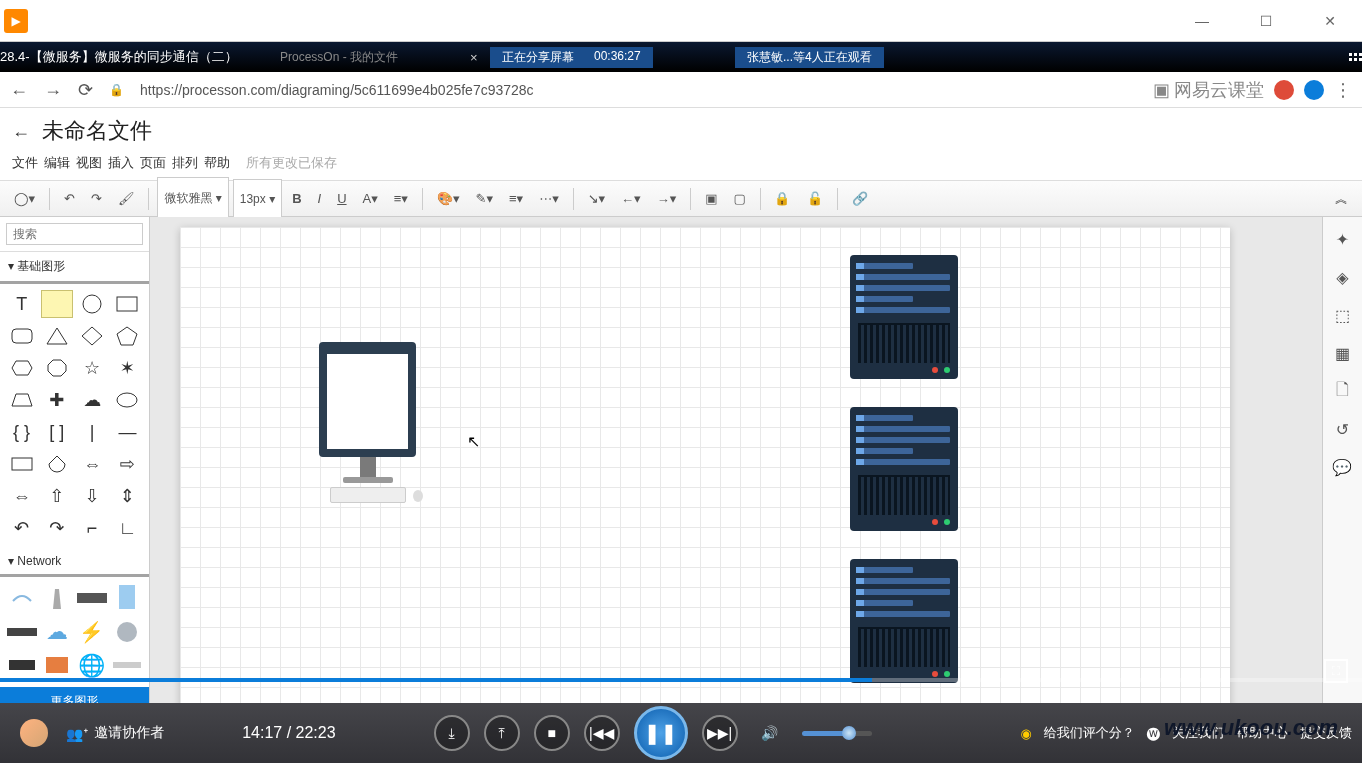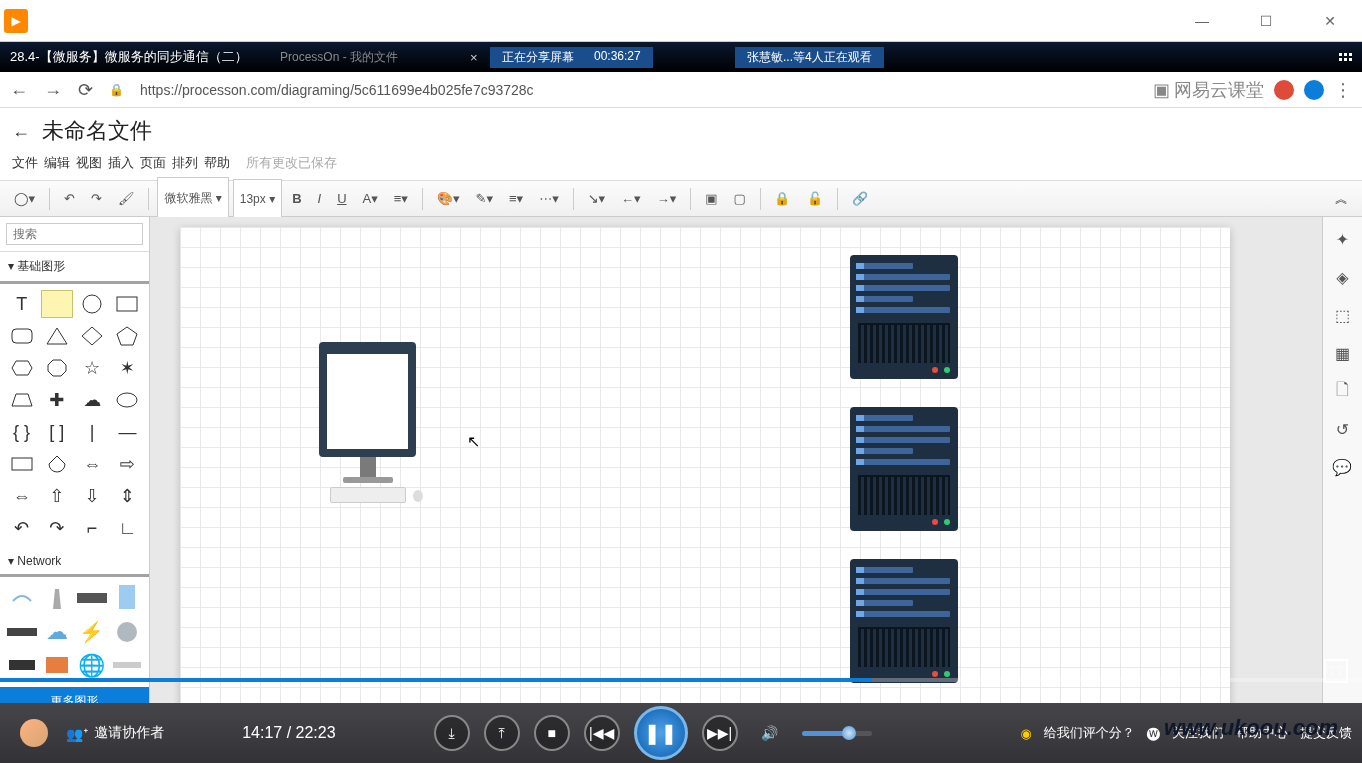--- a/index.html
+++ b/index.html
@@ -5,21 +5,21 @@
 * { margin: 0; padding: 0; box-sizing: border-box; font-family: "Microsoft YaHei", Arial, sans-serif; }
 body { background: #f0f0f0; overflow: hidden; width: 1362px; height: 763px; position: relative; }
 
 
 .video-topbar { height: 42px; background: #fff; border-bottom: 1px solid #ccc; display: flex; align-items: center; padding: 0 4px; }
 .play-logo { width: 24px; height: 24px; background: #ff8800; display: flex; align-items: center; justify-content: center; color: #fff; font-size: 12px; border-radius: 3px; }
 .window-controls { margin-left: auto; display: flex; gap: 24px; padding-right: 8px; color: #666; font-size: 14px; }
 .window-controls span { cursor: pointer; width: 40px; text-align: center; }
 
 
-.title-bar { height: 30px; background: linear-gradient(#0a1830, #000); color: #fff; display: flex; align-items: center; padding: 0 10px; font-size: 13px; position: relative; }
+.title-bar { height: 30px; background: linear-gradient(#0a1830, #000); color: #fff; display: flex; align-items: center; padding: 0 0; font-size: 13px; position: relative; }
 .title-bar .share-info { position: absolute; left: 490px; background: #1a4d8c; padding: 2px 12px; display: flex; gap: 20px; font-size: 12px; }
 .title-bar .viewer-info { position: absolute; left: 700px; background: #1a4d8c; padding: 2px 12px; font-size: 12px; margin-left: 35px; }
 .title-bar .dots { margin-left: auto; display: flex; flex-direction: column; gap: 2px; }
 .title-bar .dots span { display: flex; gap: 2px; }
 .title-bar .dots i { width: 3px; height: 3px; background: #fff; }
 .processon-tab { position: absolute; left: 280px; color: #888; font-size: 12px; }
 
 
 .browser-bar { height: 36px; background: #fff; border-bottom: 1px solid #ddd; display: flex; align-items: center; padding: 0 10px; gap: 16px; }
 .browser-bar .nav-btn { color: #555; font-size: 18px; cursor: pointer; }

